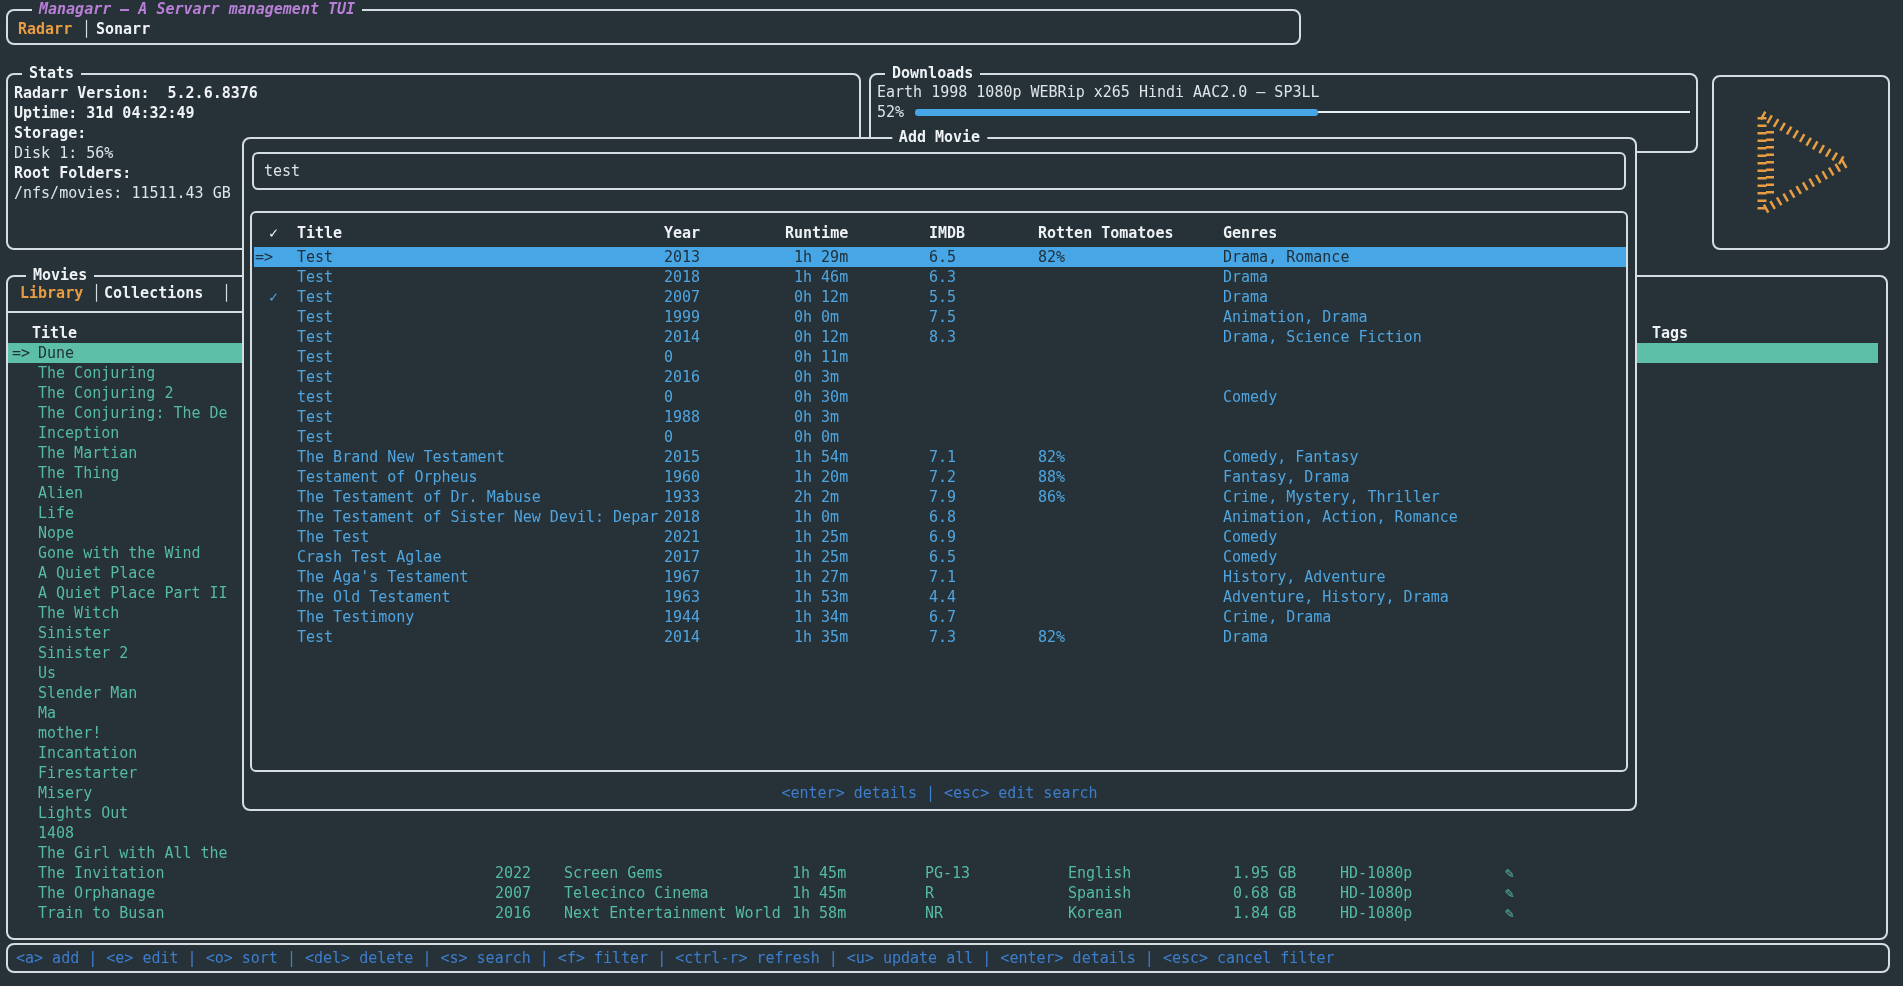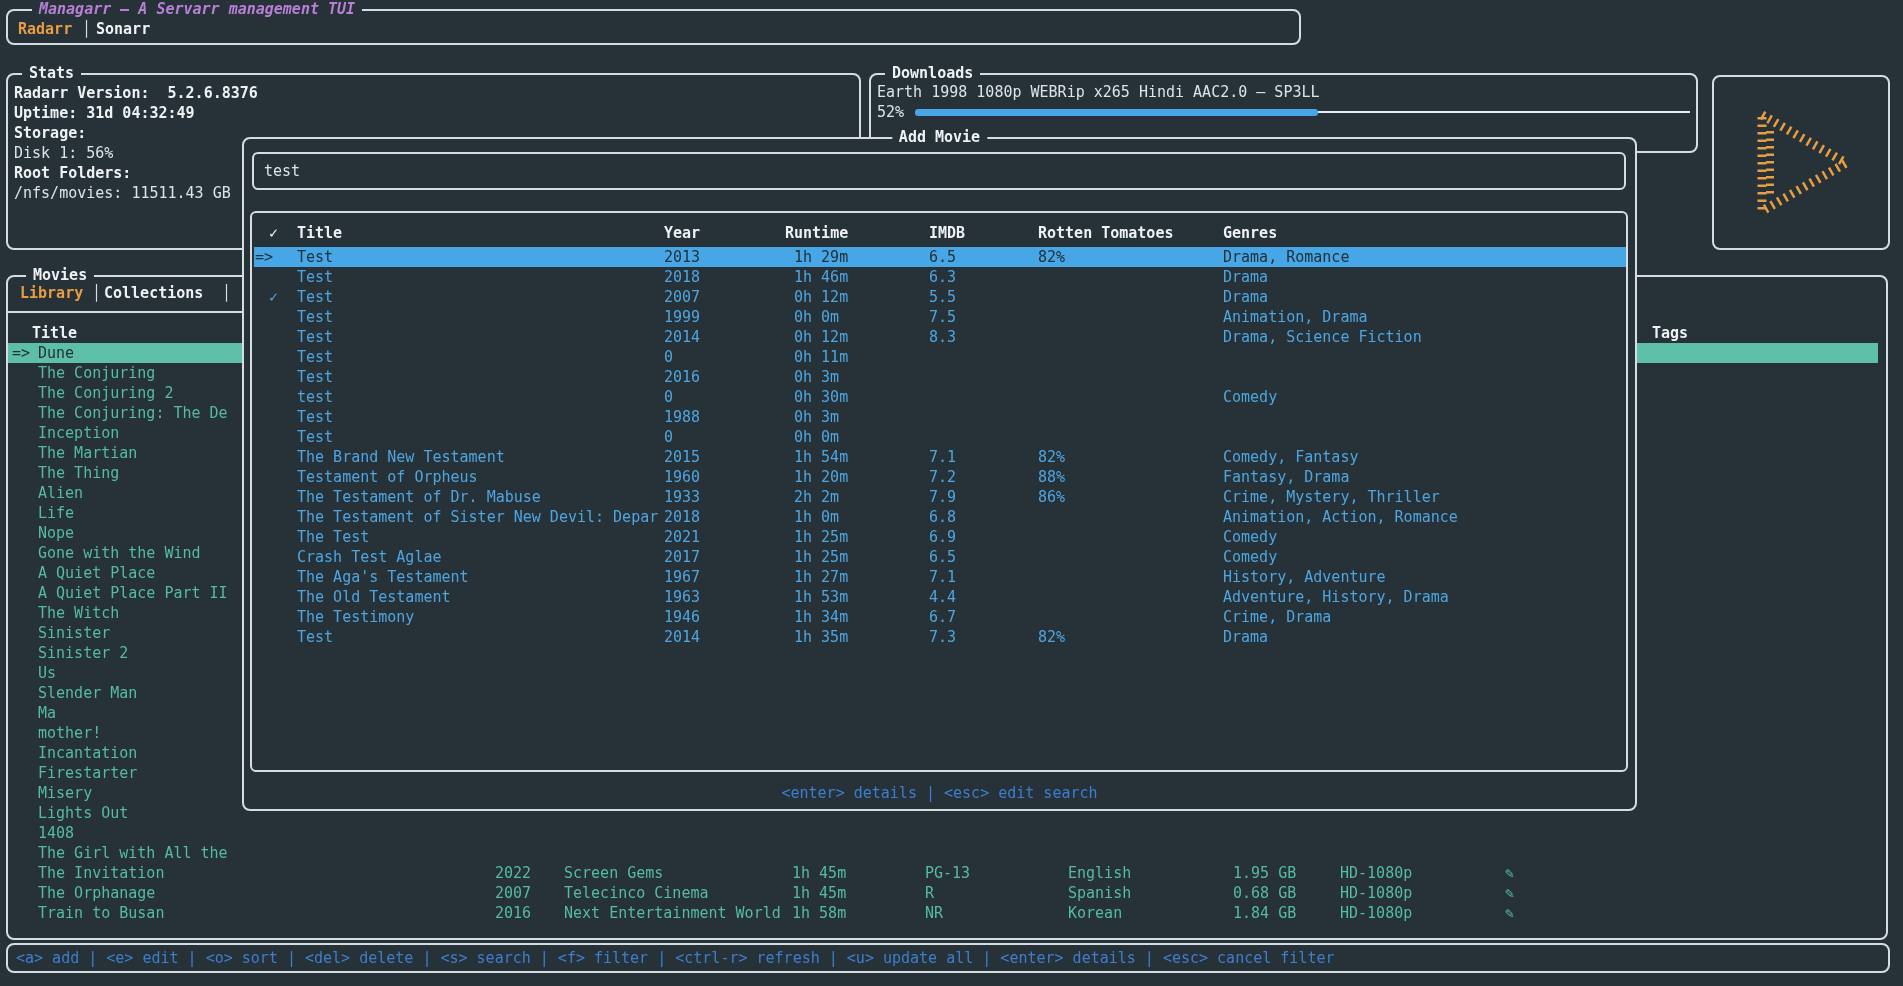--- a/index.html
+++ b/index.html
@@ -380,21 +380,21 @@
           <div class="row" style="top: 374px; text-align: center;">
             <span class="cell blue" style="left: 45px;">The Old Testament</span>
             <span class="cell blue" style="left: 412px;">1963</span>
             <span class="cell blue" style="left: 542px;">1h 53m</span>
             <span class="cell blue" style="left: 677px;">4.4</span>
             <span class="cell blue" style="left: 786px;"></span>
             <span class="cell blue" style="left: 971px;">Adventure, History, Drama</span>
           </div>
           <div class="row" style="top: 394px;">
             <span class="cell blue" style="left: 45px;">The Testimony</span>
-            <span class="cell blue" style="left: 412px;">1946</span>
+            <span class="cell blue" style="left: 412px;">1944</span>
             <span class="cell blue" style="left: 542px;">1h 34m</span>
             <span class="cell blue" style="left: 677px;">6.7</span>
             <span class="cell blue" style="left: 786px;"></span>
             <span class="cell blue" style="left: 971px;">Crime, Drama</span>
           </div>
           <div class="row" style="top: 414px;">
             <span class="cell blue" style="left: 45px;">Test</span>
             <span class="cell blue" style="left: 412px;">2014</span>
             <span class="cell blue" style="left: 542px;">1h 35m</span>
             <span class="cell blue" style="left: 677px;">7.3</span>

